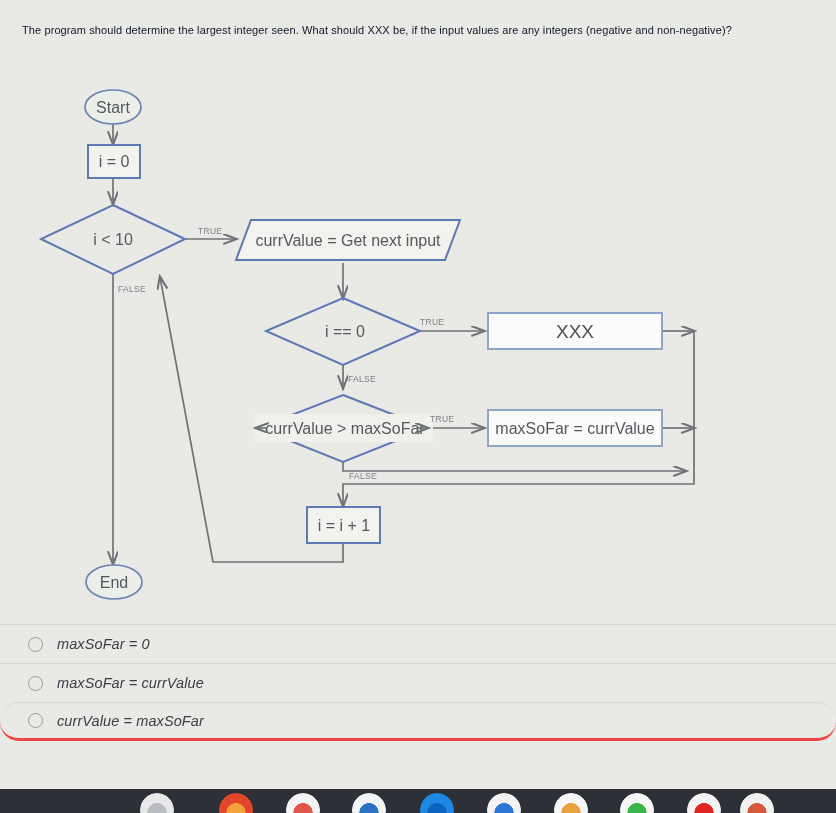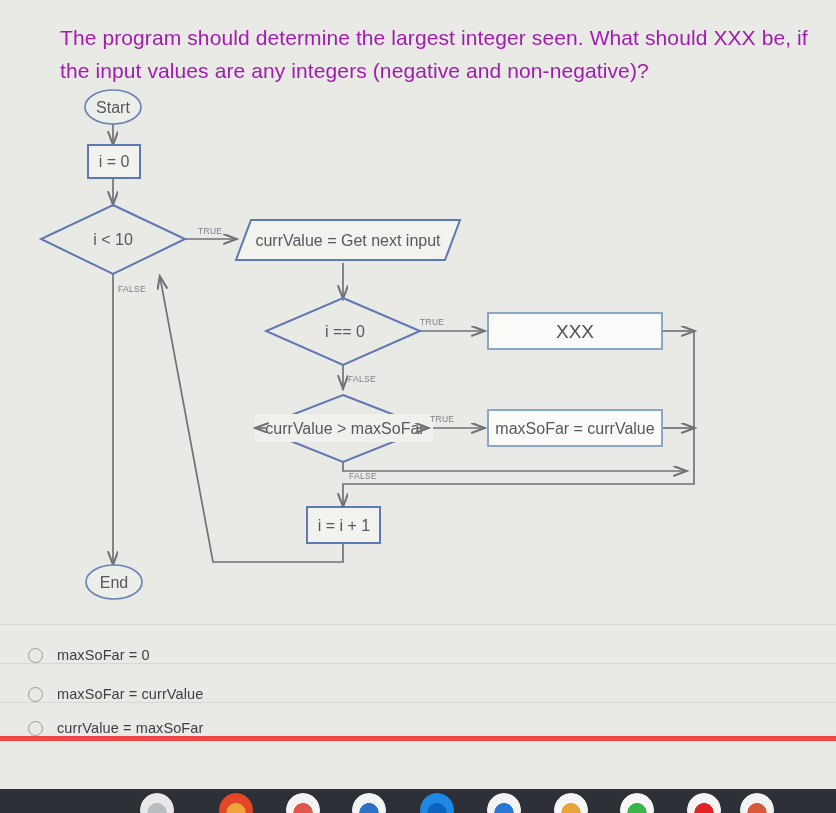--- a/index.html
+++ b/index.html
@@ -18,26 +18,25 @@
 
   
   #question-area {
     position: absolute;
     left: 0; top: 0;
     width: 836px;
     padding: 22px 18px 0 22px;
     box-sizing: border-box;
   }
   #question-text {
-    font-size: 21px;
+    font-size: 11px;
     line-height: 1.55;
-    color: #a21caf;
+    color: #0f172a;
     letter-spacing: 0.1px;
     font-weight: 500;
-    margin-left: 38px;
   }
 
   
   #flowchart-area {
     position: absolute;
     left: 8px;
     top: 88px;
     width: 836px;
     height: 530px;
   }
@@ -93,26 +92,27 @@
   #options-area {
     position: absolute;
     left: 0;
     top: 624px;
     width: 836px;
   }
   .option-row {
     position: relative;
     height: 39px;
     display: flex;
-    align-items: flex-end;
+    align-items: center;
     border-top: 1px solid #d8d8d3;
     padding-left: 28px;
     box-sizing: border-box;
-  }
-  .option-row:last-child { border-bottom: 5px solid #ef4444; }
+    font-style: italic;
+  }
+  .option-row:last-child { border-bottom: 3px solid #ef4444; border-radius: 19px; }
   .radio {
     width: 13px;
     height: 13px;
     border: 1.4px solid #9a9a96;
     border-radius: 50%;
     background: transparent;
     flex: 0 0 auto;
     margin-right: 14px;
   }
   .option-label {

